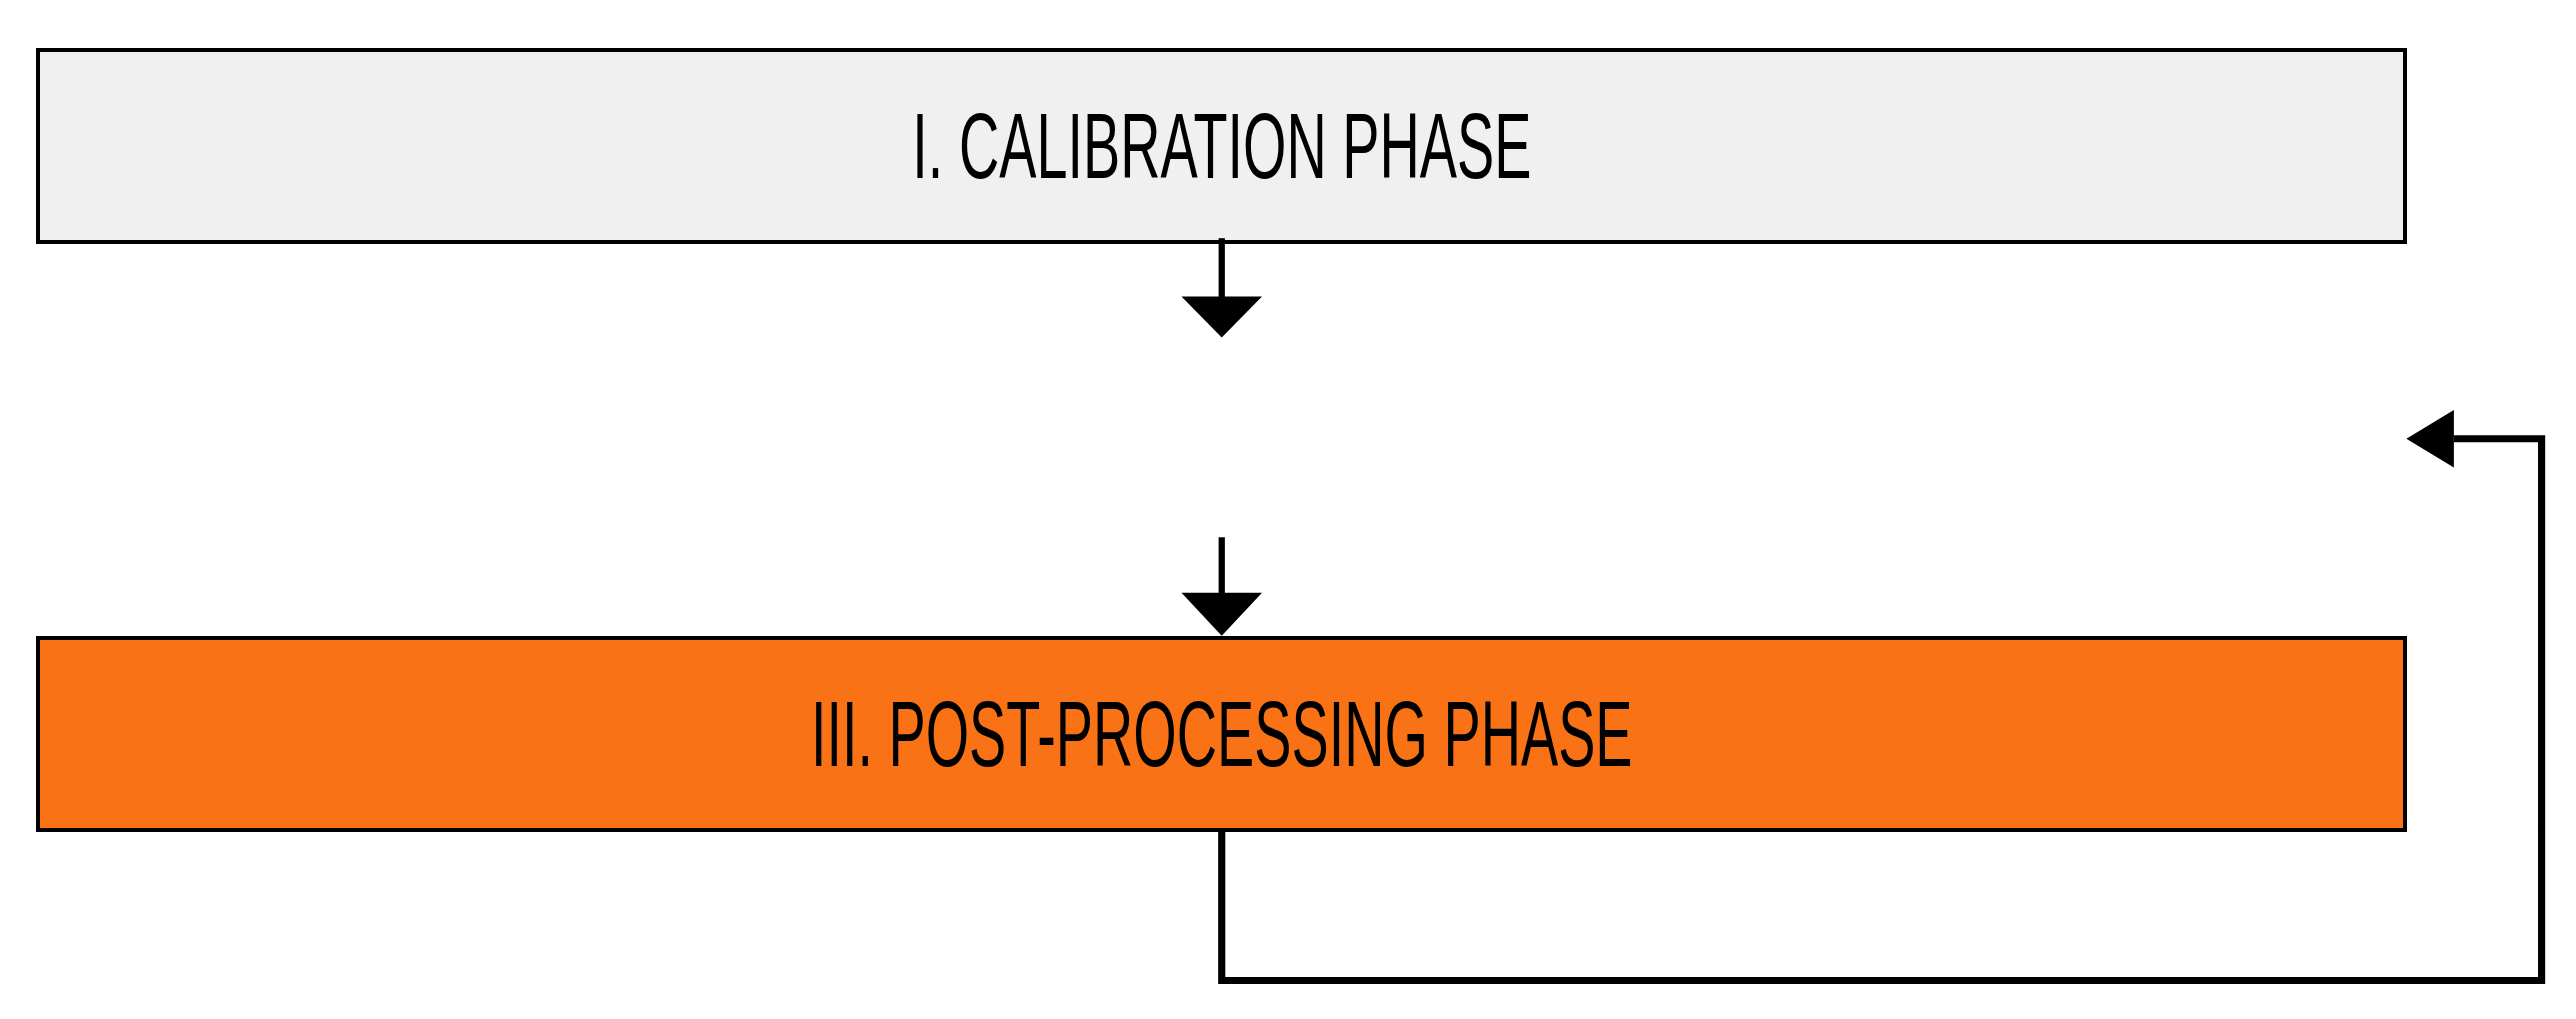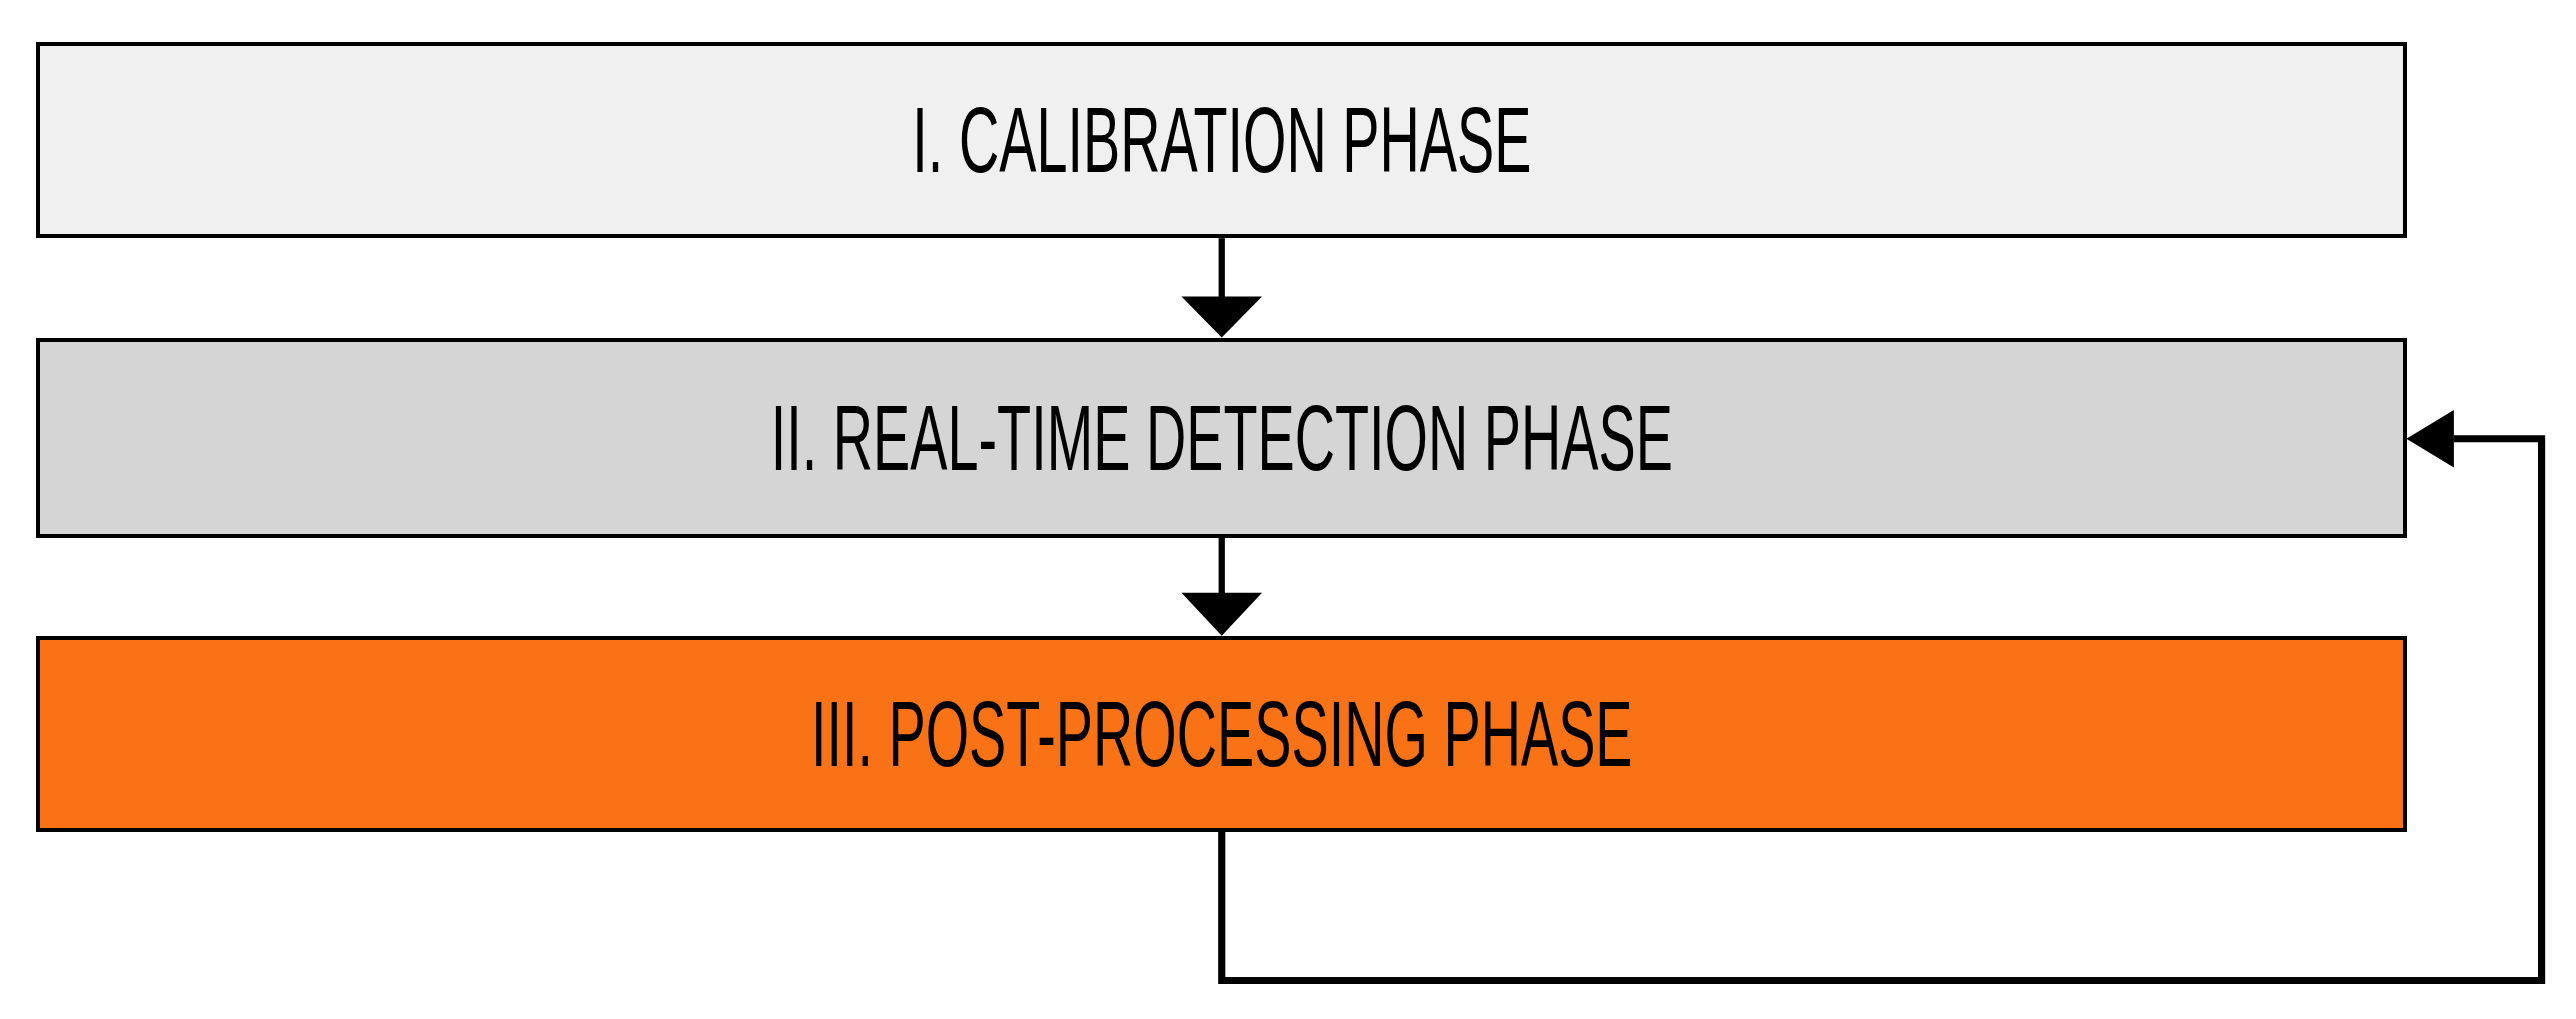--- a/index.html
+++ b/index.html
@@ -65,27 +65,24 @@
     width: 2576px;
     height: 1019px;
     pointer-events: none;
   }
 </style>
 </head>
 <body>
 
 <div id="canvas">
 
-  <div class="phase-box" id="box-calibration" style="background: rgb(240, 240, 240);">
+  <div class="phase-box" id="box-calibration" style="background: rgb(240, 240, 240); margin-top: 6px;">
     <span class="phase-label">I. CALIBRATION PHASE</span>
   </div>
 
-  <div class="phase-box" id="box-detection" style="background: rgb(213, 213, 213);">
-    <span class="phase-label">II. REAL-TIME DETECTION PHASE</span>
-  </div>
 
   <div class="phase-box" id="box-postprocessing" style="background: #f97316;">
     <span class="phase-label">III. POST-PROCESSING PHASE</span>
   </div>
 
   <svg id="flow-svg" viewBox="0 0 2876 1138" xmlns="http://www.w3.org/2000/svg">
 
     <g>
       <line x1="1364" y1="266" x2="1364" y2="340" stroke="#000000" stroke-width="7"></line>
       <polygon points="1319,331 1409,331 1364,377" fill="#000000"></polygon>

